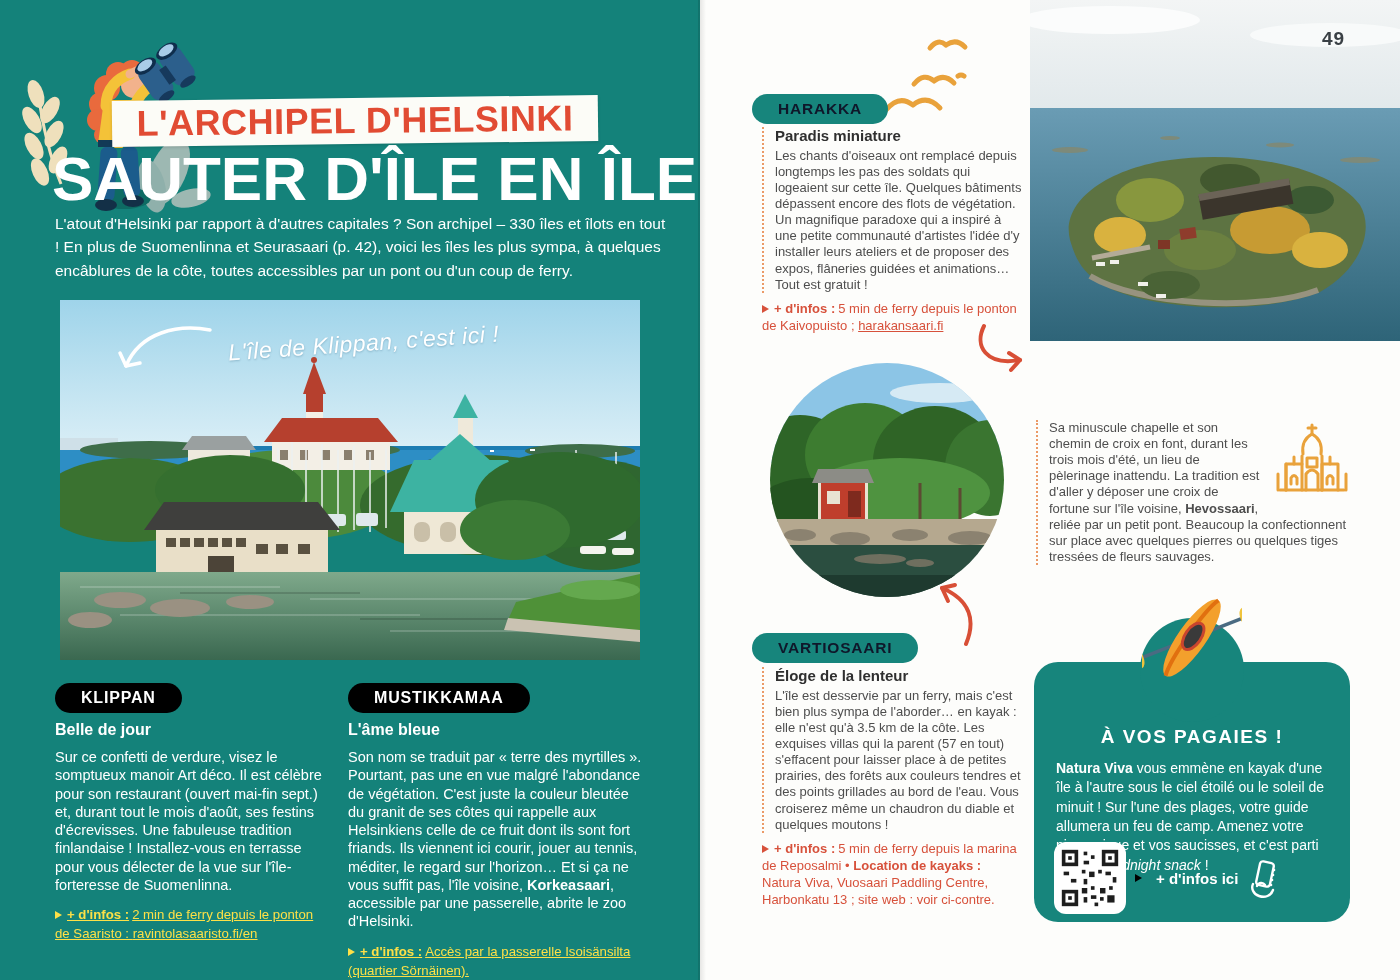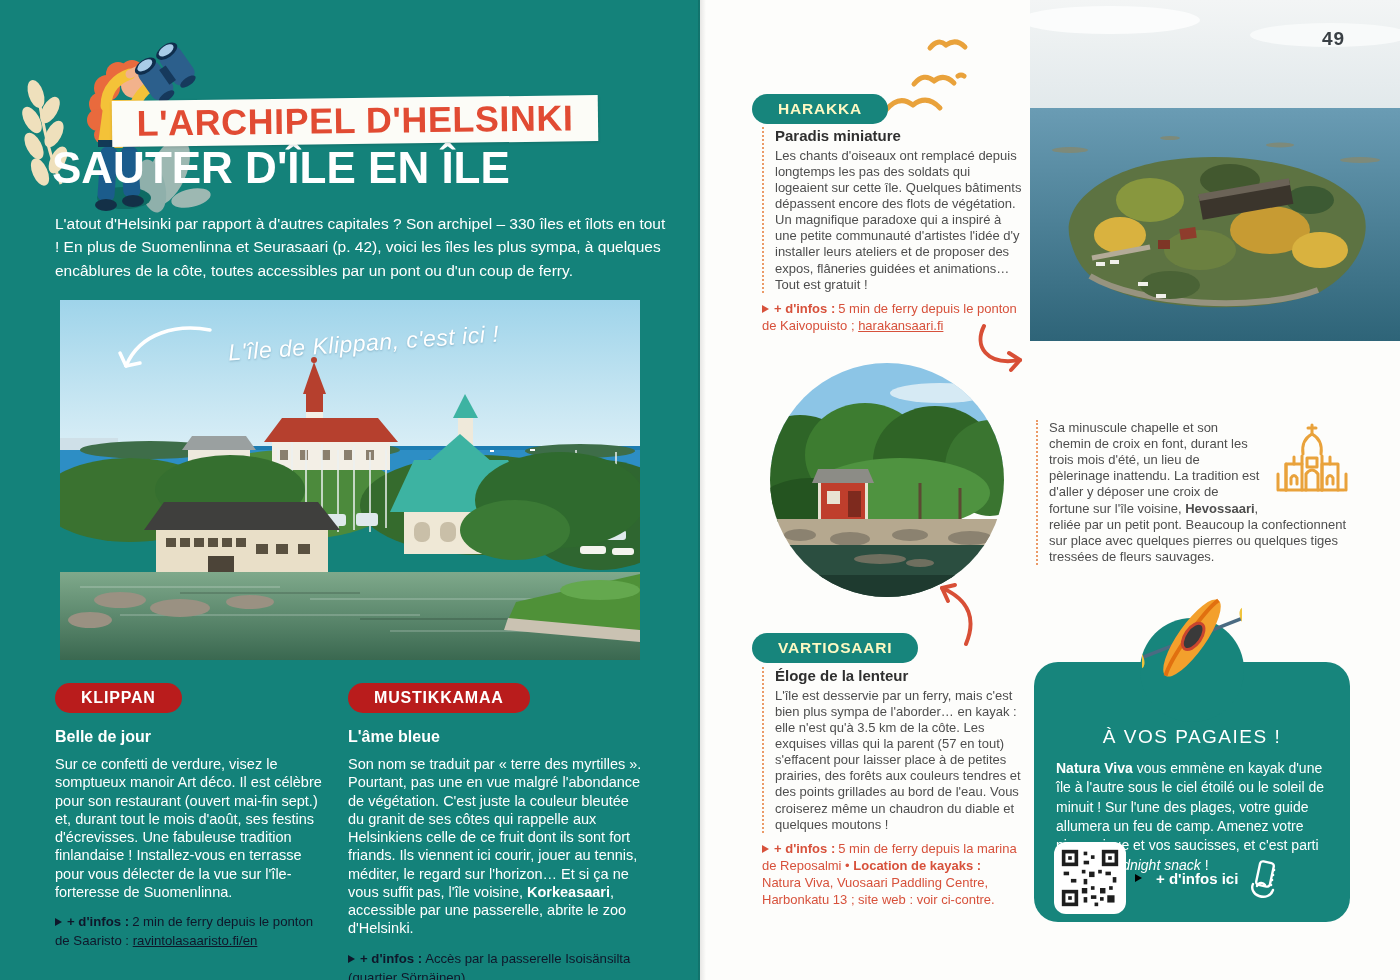--- a/index.html
+++ b/index.html
@@ -14,48 +14,48 @@
 
   .illustration { position:absolute; left:6px; top:22px; width:216px; height:196px; }
 
   .kicker-banner { position:absolute; left:112px; top:98px; width:486px; height:46px;
                    background:#FCFCF7; transform:rotate(-0.7deg);
                    display:flex; align-items:center; justify-content:center;
                    box-shadow:0 1px 3px rgba(0,0,0,0.15); z-index:2; }
   .kicker-text { color:#E14B33; font-weight:bold; font-size:36px; letter-spacing:0.5px; white-space:nowrap; }
 
   .main-title { position:absolute; left:52px; top:143px; width:596px; text-align:left;
-                color:#FFFFFF; font-weight:bold; font-size:44px; line-height:1.15; white-space:nowrap; z-index:1;}
+                color:#FFFFFF; font-weight:bold; font-size:62px; line-height:1.15; white-space:nowrap; z-index:1;}
 
   .intro { position:absolute; left:55px; top:212px; width:614px; color:#FFFFFF;
            font-size:15.5px; line-height:1.5; }
 
   .main-photo { position:absolute; left:60px; top:300px; width:580px; height:360px; overflow:hidden; }
   .main-photo svg { display:block; }
   .photo-caption { position:absolute; left:168px; top:30px; color:#FFFFFF; font-size:23px;
                    font-style:italic; transform:rotate(-4deg); letter-spacing:0.5px;
                    text-shadow:0 1px 2px rgba(0,60,90,0.25); white-space:nowrap; }
   .caption-arrow { position:absolute; left:52px; top:22px; }
 
   .col { position:absolute; top:683px; }
   .col-a { left:55px; width:272px; }
   .col-b { left:348px; width:300px; }
-  .badge-orange { display:inline-block; background:#b91c1c; color:#FFFFFF; font-weight:bold;
+  .badge-orange { display:inline-block; background:#000000; color:#FFFFFF; font-weight:bold;
                   font-size:16px; letter-spacing:0.8px; padding:6px 26px; border-radius:19px; }
-  .col .subtitle { margin-top:15px; color:#FFFFFF; font-weight:bold; font-size:16px; }
+  .col .subtitle { margin-top:8px; color:#FFFFFF; font-weight:bold; font-size:16px; }
   .col .cbody { margin-top:9px; color:#FFFFFF; font-size:14.5px; line-height:1.26; }
   .info { margin-top:11px; font-size:13.2px; line-height:1.45; }
-  .left-page .info { color:#0f172a; }
+  .left-page .info { color:#fde047;text-decoration:underline; }
   .tri { display:inline-block; width:0; height:0; border-left:7px solid currentColor;
          border-top:4.5px solid transparent; border-bottom:4.5px solid transparent; margin-right:5px; }
   .info b { margin-right:3px;margin-top:29px; }
   .link { text-decoration:underline; cursor:pointer; }
 
   
-  .badge-teal { position:absolute; display:inline-block; background:#17857C; color:#fef9c3;
+  .badge-teal { position:absolute; display:inline-block; background:#17857C; color:#0f172a;
                 font-weight:bold; font-size:15.5px; letter-spacing:0.8px; padding:6px 26px;
                 border-radius:19px; white-space:nowrap; z-index:3; }
   #pill-harakka { left:52px; top:94px; }
   #pill-mustasaari { left:328px; top:384px; padding:6px 18px; }
   #pill-vartiosaari { left:52px; top:633px; }
 
   .rblock { position:absolute; }
   #block-harakka { left:62px; top:127px; width:264px; }
   #block-mustasaari { left:336px; top:418px; width:318px; }
   #block-vartiosaari { left:62px; top:667px; width:260px; }
@@ -76,21 +76,21 @@
                   border-radius:50%; overflow:hidden; }
   #arrow1 { position:absolute; left:272px; top:320px; }
   #arrow2 { position:absolute; left:226px; top:580px; }
 
   .pagaies { position:absolute; left:334px; top:662px; width:316px; height:260px;
              background:#17857C; border-radius:24px; z-index:2; }
   .pagaies-bump { position:absolute; left:50%; top:-44px; transform:translateX(-50%);
                   width:104px; height:104px; border-radius:50%; background:#17857C; }
   .kayak { position:absolute; left:50%; top:-84px; transform:translateX(-50%); }
   .pagaies-title { position:relative; margin-top:64px; text-align:center; color:#FFFFFF;
-                   font-weight:normal; font-size:19px; letter-spacing:1.5px; }
+                   font-weight:bold; font-size:19px; letter-spacing:1.5px; }
   .pagaies-body { position:relative; margin:11px 22px 0; color:#FFFFFF; font-size:14px; line-height:1.38; }
   .pagaies-footer { position:absolute; left:20px; bottom:8px; display:flex; align-items:center; gap:9px; }
   .qr-frame { width:72px; height:72px; background:#FFFFFF; border-radius:12px; padding:6px; }
   .qr-label { color:#FFFFFF; font-weight:bold; font-size:15px; display:flex; align-items:center; gap:7px; white-space:nowrap; }
 </style>
 </head>
 <body>
 
 <div class="spread">
 

